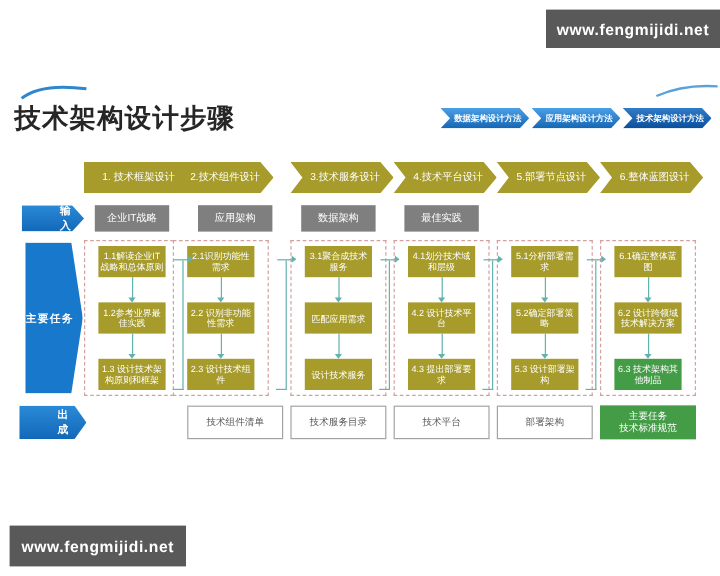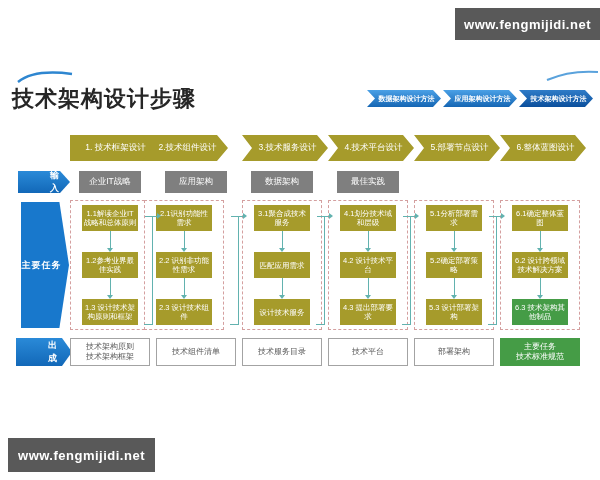--- a/index.html
+++ b/index.html
@@ -170,24 +170,20 @@
       <div class="conn-top"></div>
       <div class="conn-bot"></div>
     </div>
   <div class="conn" style="left:497px">
       <div class="conn-v"></div>
       <div class="conn-top"></div>
       <div class="conn-bot"></div>
     </div>
 
   <div class="io-chevron chev-output">输出成果</div>
-  <div class="out-box" style="left:70px">
-    <span>技术架构原则</span>
-    <span>技术架构框架</span>
-  </div>
   <div class="out-box" style="left:156px">
     <span>技术组件清单</span>
   </div>
   <div class="out-box" style="left:242px">
     <span>技术服务目录</span>
   </div>
   <div class="out-box" style="left:328px">
     <span>技术平台</span>
   </div>
   <div class="out-box" style="left:414px">

